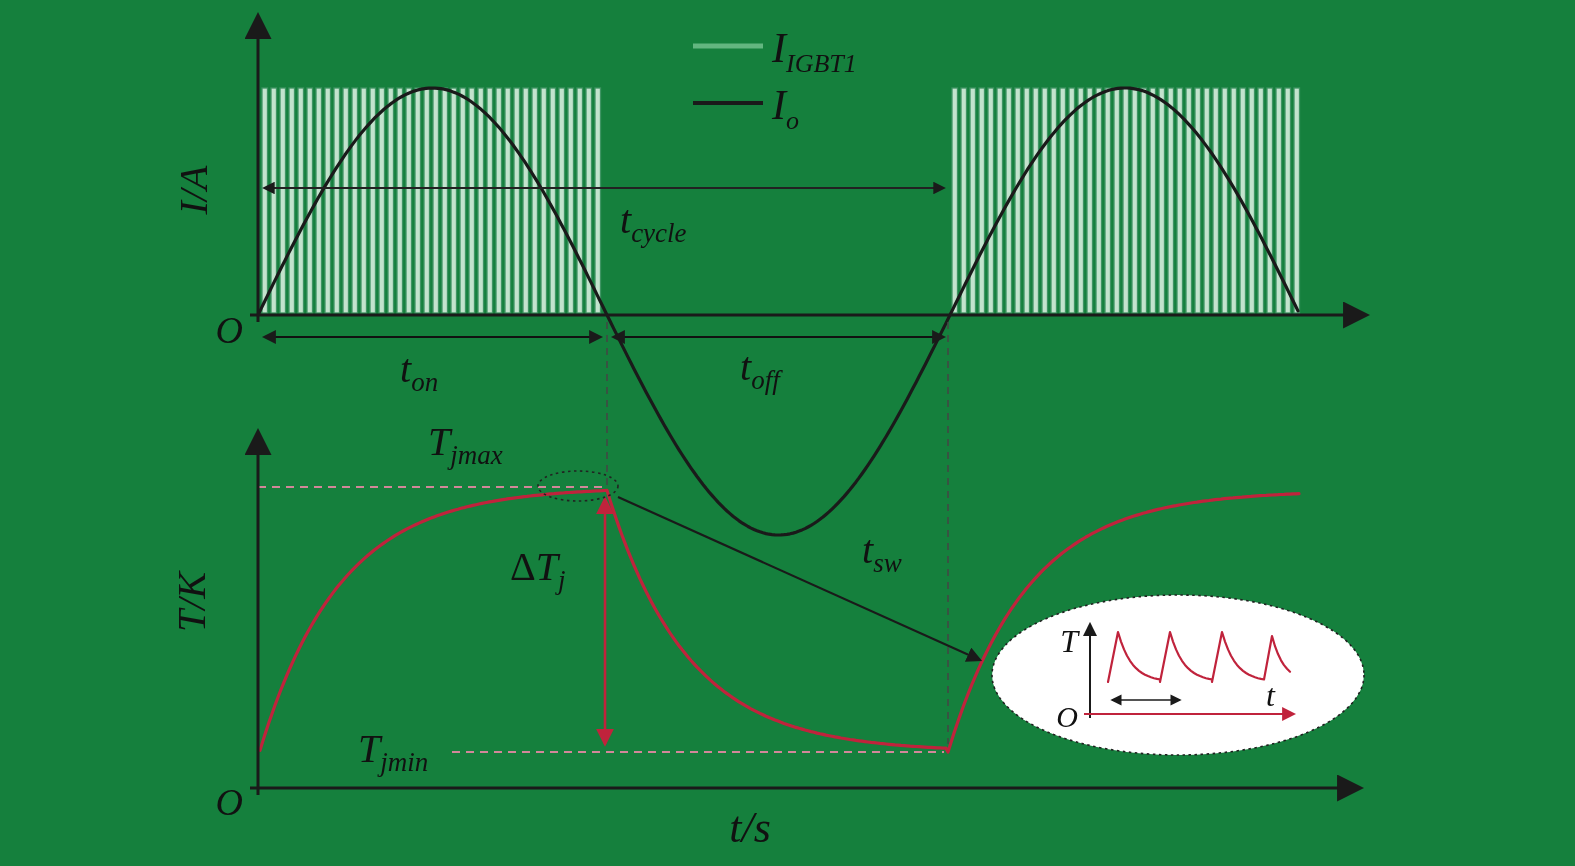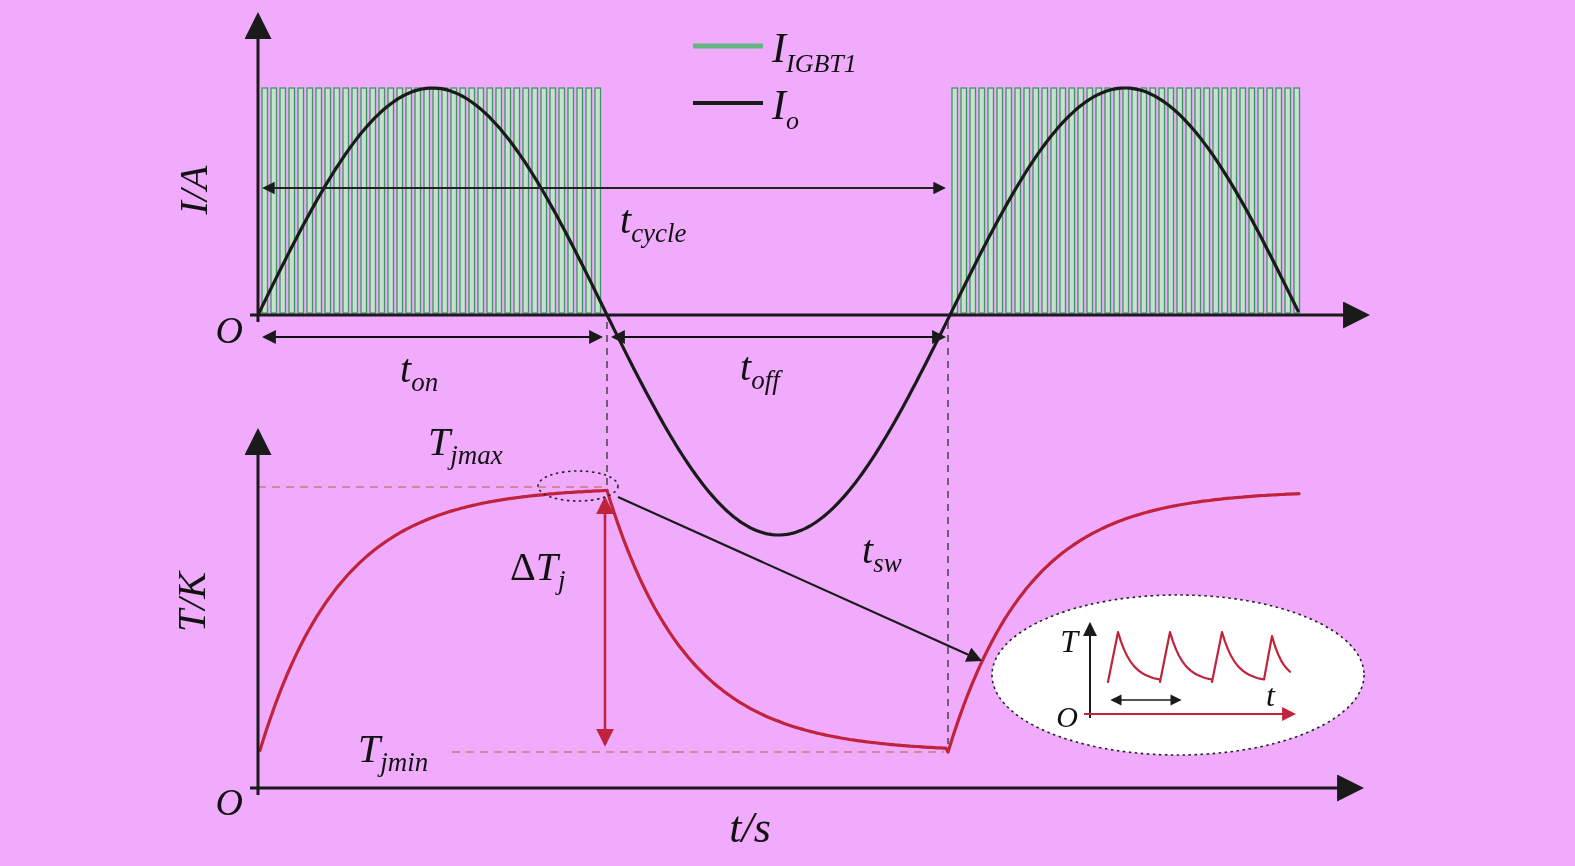--- a/index.html
+++ b/index.html
@@ -1,16 +1,16 @@
 <!DOCTYPE html>
 <html><head>
 <meta charset="utf-8">
 <style>
   html,body{margin:0;padding:0;background:#ffffff;}
-  #figure-wrap{width:1575px;height:866px;background:#f0abfc;position:relative;overflow:hidden;}
+  #figure-wrap{width:1575px;height:866px;background:#15803d;position:relative;overflow:hidden;}
   svg{display:block;}
   .lbl{font-family:"Liberation Serif","DejaVu Serif",serif;font-style:italic;fill:#111;}
   .up{font-style:normal;}
   .curve{fill:none;stroke-linecap:round;stroke-linejoin:round;}
 </style>
 </head>
 <body>
 
 <div id="figure-wrap">
 <svg width="1575" height="866" viewBox="0 0 1575 866">

